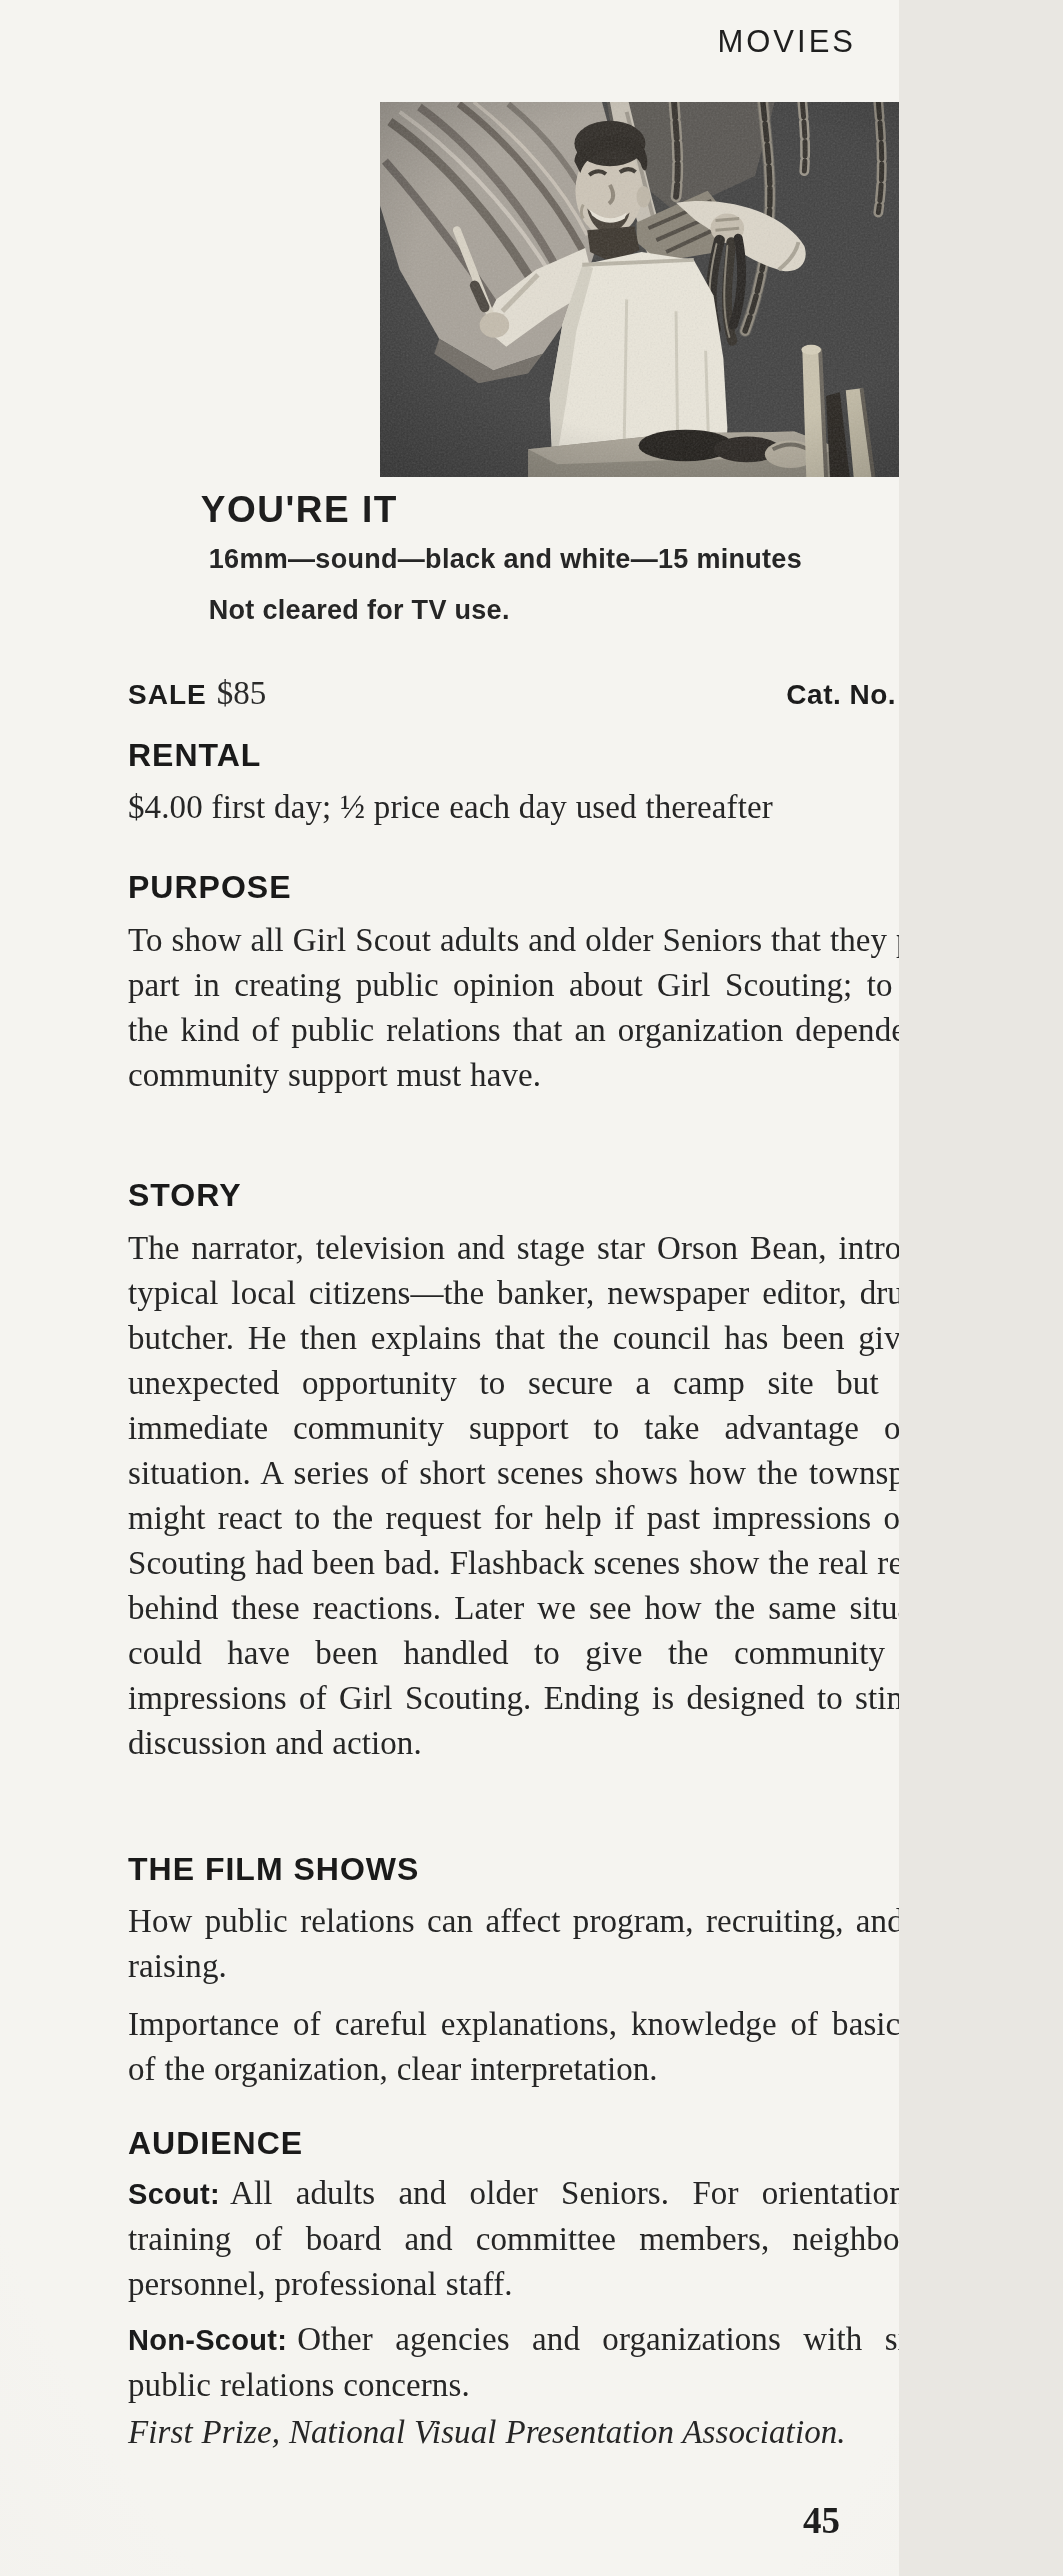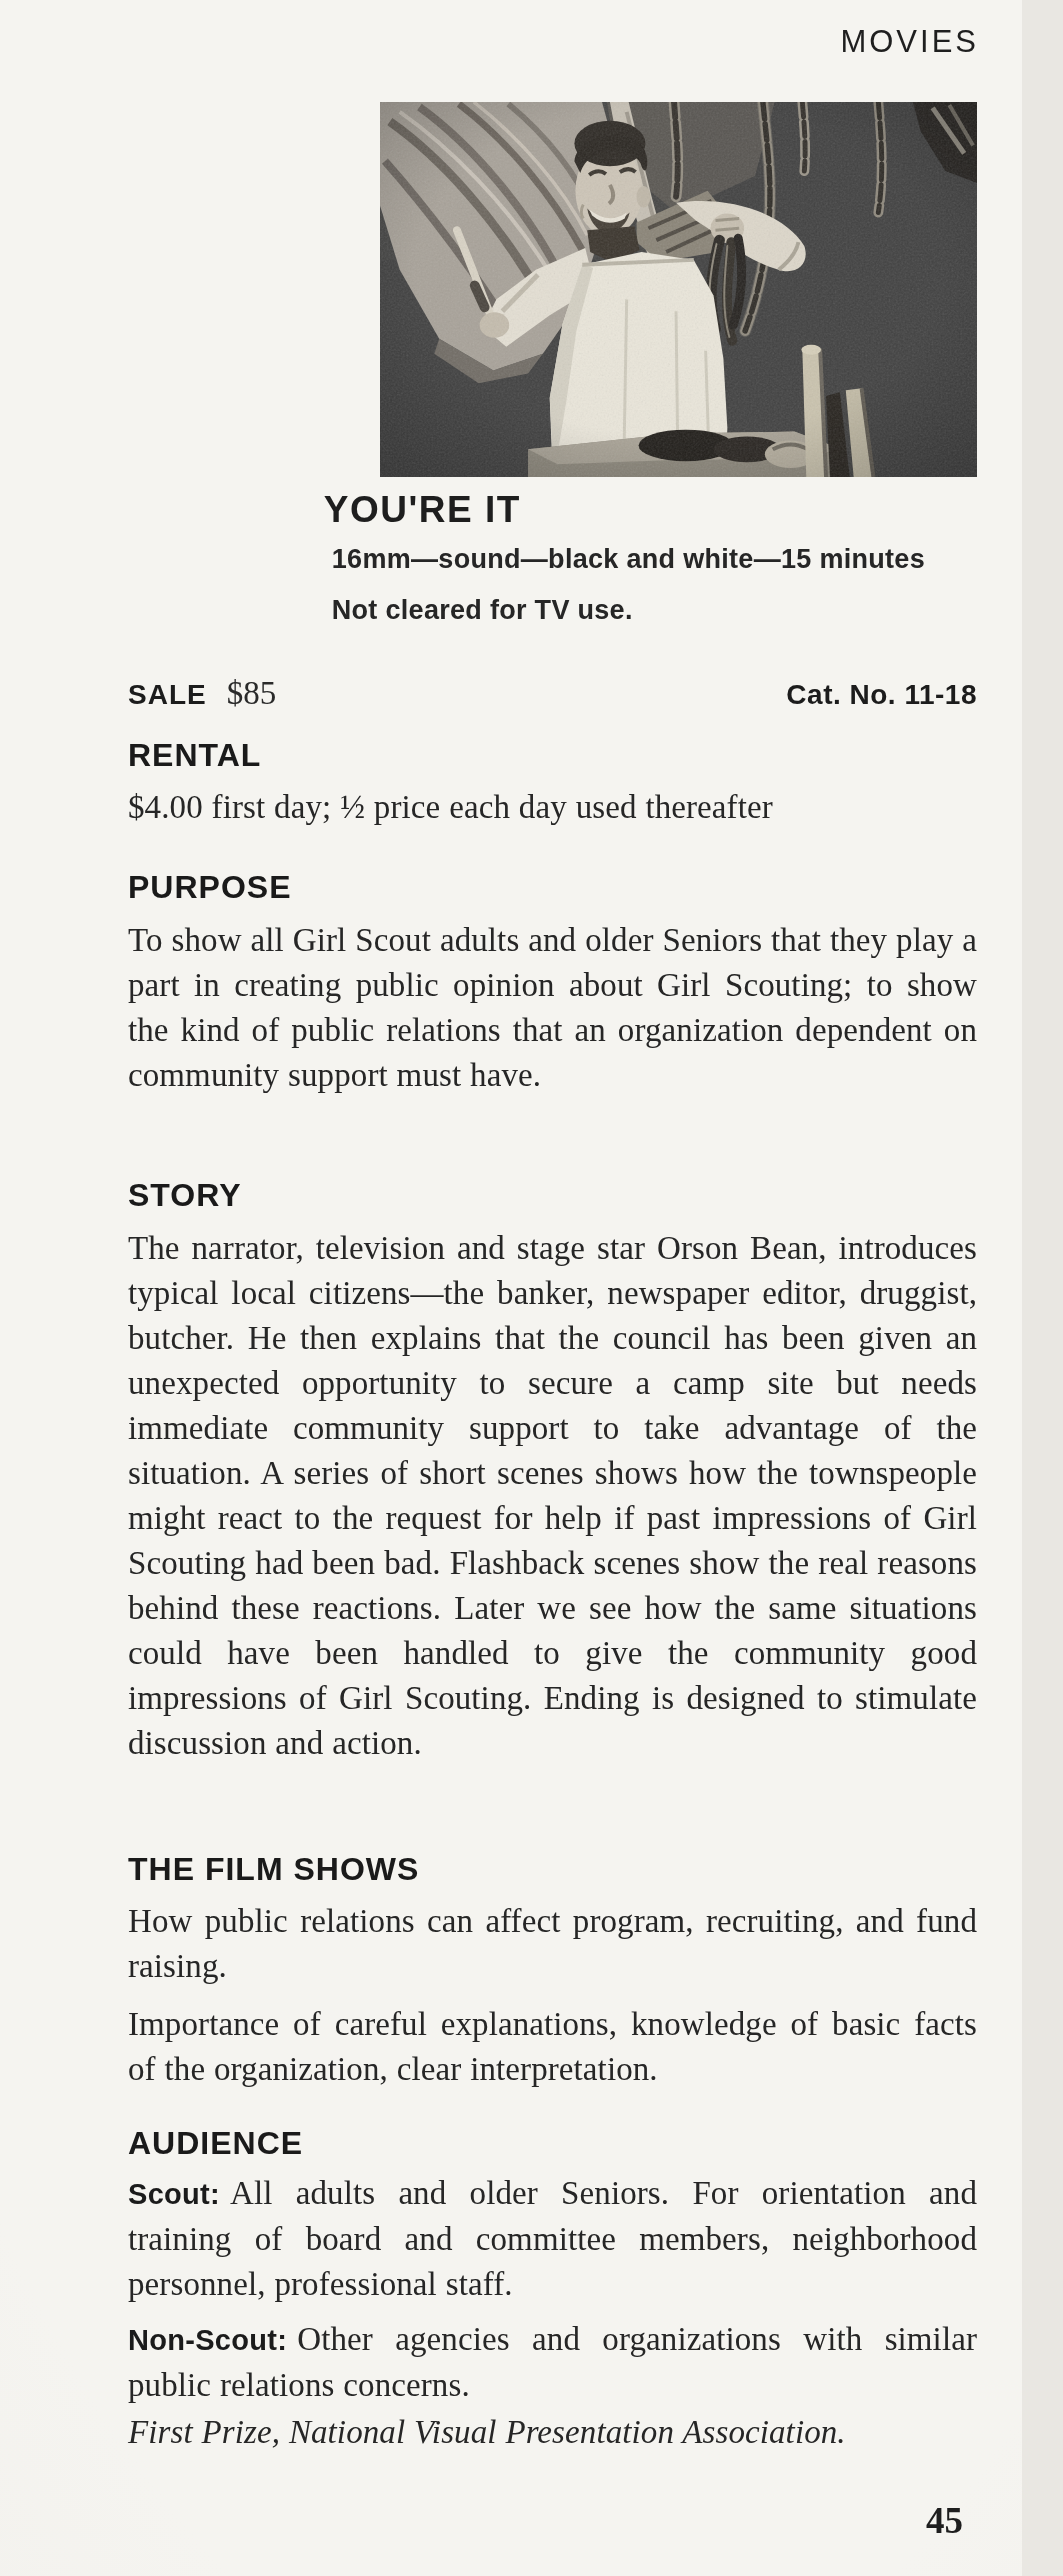--- a/index.html
+++ b/index.html
@@ -2,21 +2,21 @@
 <html><head>
 <meta charset="utf-8">
 <style>
   html,body{margin:0;padding:0;}
   body{
     width:1064px;height:2576px;
     background:#e9e7e2;
     font-family:"Liberation Serif", serif;
   }
   .page{
-    position:relative;width:1022px;height:2576px;overflow:hidden;
+    position:relative;width:899px;height:2576px;overflow:hidden;
     background:radial-gradient(140% 120% at 55% 40%, #f5f4f0 55%, #edebe6 100%);
     color:#242424;
   }
   .movies-label{
     position:absolute;top:24px;right:43px;
     font-family:"Liberation Sans", sans-serif;
     font-size:31px;font-weight:400;letter-spacing:3px;color:#1f1f1f;
   }
   .photo-frame{
     position:absolute;left:380px;top:102px;width:597px;height:375px;
@@ -26,21 +26,21 @@
   .title-block{
     position:absolute;top:491px;right:89px;text-align:left;
     font-family:"Liberation Sans", sans-serif;font-weight:bold;color:#262626;
   }
   .film-title{font-size:37px;letter-spacing:1.5px;line-height:38px;margin:0 0 9px 0;color:#1e1e1e;}
   .film-spec{font-size:27px;line-height:43px;margin:8px;letter-spacing:0.3px;}
   .sale-row{
     position:absolute;left:128px;top:675px;width:849px;
     display:flex;justify-content:space-between;align-items:baseline;
   }
-  .sale-left{display:flex;align-items:baseline;gap:20px;}
+  .sale-left{display:flex;align-items:baseline;gap:10px;}
   .sale-label{font-family:"Liberation Sans", sans-serif;font-weight:bold;font-size:28px;letter-spacing:1px;color:#1c1c1c;}
   .sale-price{font-family:"Liberation Serif", serif;font-size:33px;color:#2a2a2a;}
   .cat-no{font-family:"Liberation Sans", sans-serif;font-weight:bold;font-size:28px;letter-spacing:0.5px;color:#1c1c1c;}
   .abs{position:absolute;left:128px;width:849px;}
   .section-heading{
     font-family:"Liberation Sans", sans-serif;font-weight:bold;
     font-size:32px;line-height:30px;letter-spacing:1px;color:#1a1a1a;margin:0;
   }
   .p-body{
     margin:0;text-align:justify;

